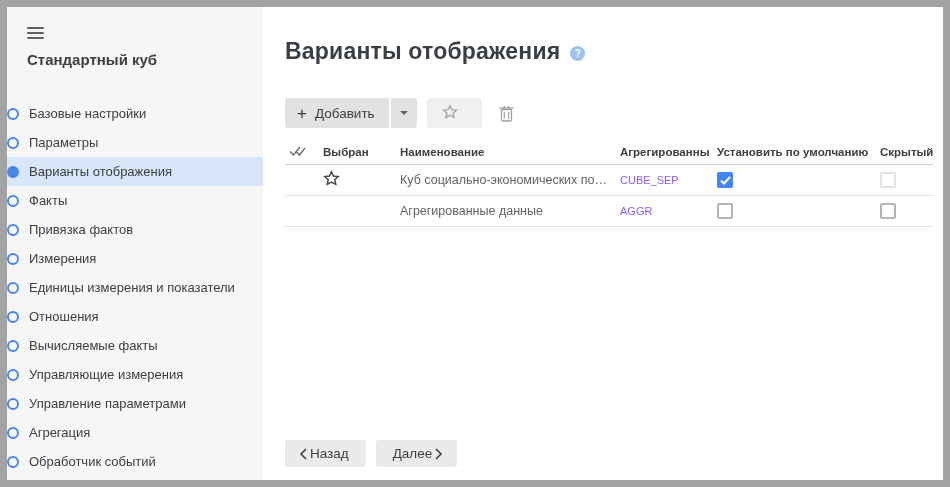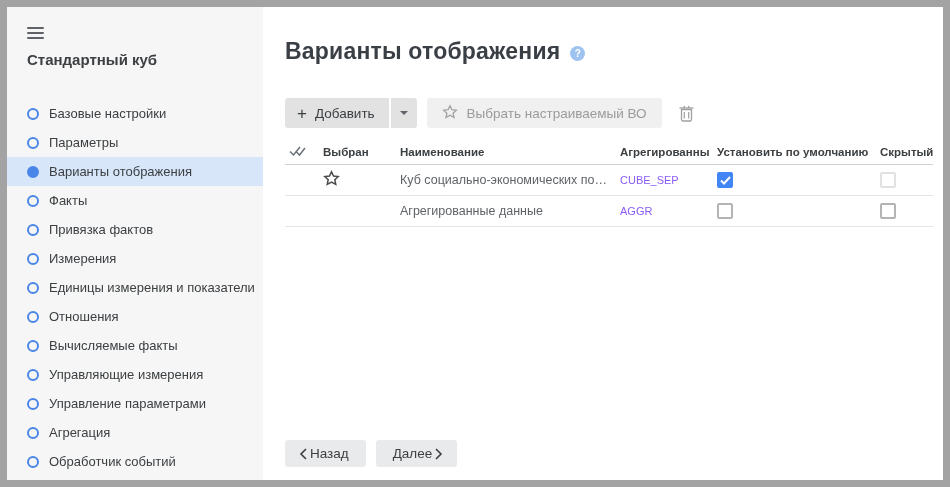--- a/index.html
+++ b/index.html
@@ -14,21 +14,21 @@
     width:256px; min-width:256px; height:100%;
     background:#f6f6f6; padding-top:20px;
   }
   .hamburger { margin-left:20px; cursor:pointer; width:18px; }
   .hamburger .bar { width:17px; height:2px; background:#5f6368; margin-bottom:3px; border-radius:1px; }
   .sidebar-title {
     margin:12px 0 0 20px; font-size:15px; font-weight:bold; color:#3c4043;
   }
   .nav { margin-top:31px; }
   .nav-item {
-    display:flex; align-items:center; height:29px; padding-left:20px;
+    display:flex; align-items:center; height:29px; 
     cursor:pointer; font-size:13px; color:#3c4043;
   }
   .nav-item.active { background:#d8e6fa; }
   .step-circle {
     width:12px; height:12px; border-radius:50%;
     border:2px solid #4a86e8; background:transparent; margin-right:10px; flex:none;
   }
   .nav-item.active .step-circle { background:#4a86e8; }
   
   .main { flex:1; position:relative; padding:0 15px 0 22px; }
@@ -181,21 +181,20 @@
         <div class="btn-add-caret">
           <span class="caret-down"></span>
         </div>
       </div>
       <button class="btn btn-select-vo">
         <span class="star-glyph">
           <svg width="16" height="16" viewBox="0 0 16 16">
               <path d="M8 1.7 L9.9 5.7 L14.3 6.2 L11.1 9.2 L12 13.5 L8 11.3 L4 13.5 L4.9 9.2 L1.7 6.2 L6.1 5.7 Z" fill="none" stroke="#a2a2a2" stroke-width="1.3"></path>
             </svg>
         </span>
-        <span>Выбрать настраиваемый ВО</span>
       </button>
       <span class="trash-btn">
         <svg width="15" height="17" viewBox="0 0 15 17">
           <path d="M2.5 4.5 H12.5 V14.5 a1.5 1.5 0 0 1 -1.5 1.5 H4 a1.5 1.5 0 0 1 -1.5 -1.5 Z" fill="none" stroke="#a0a0a0" stroke-width="1.3"></path>
           <line x1="0.5" y1="3" x2="14.5" y2="3" stroke="#a0a0a0" stroke-width="1.3"></line>
           <line x1="5" y1="3" x2="5.5" y2="0.8" stroke="#a0a0a0" stroke-width="1.3"></line>
           <line x1="10" y1="3" x2="9.5" y2="0.8" stroke="#a0a0a0" stroke-width="1.3"></line>
           <line x1="5.3" y1="7" x2="5.3" y2="13.5" stroke="#a0a0a0" stroke-width="1.2"></line>
           <line x1="9.7" y1="7" x2="9.7" y2="13.5" stroke="#a0a0a0" stroke-width="1.2"></line>
         </svg>

